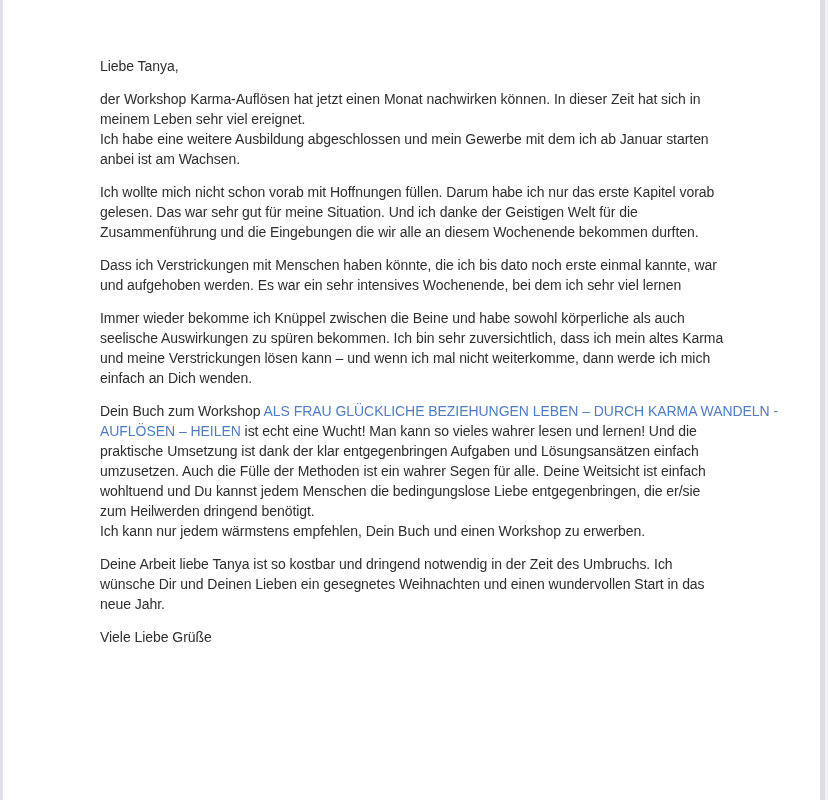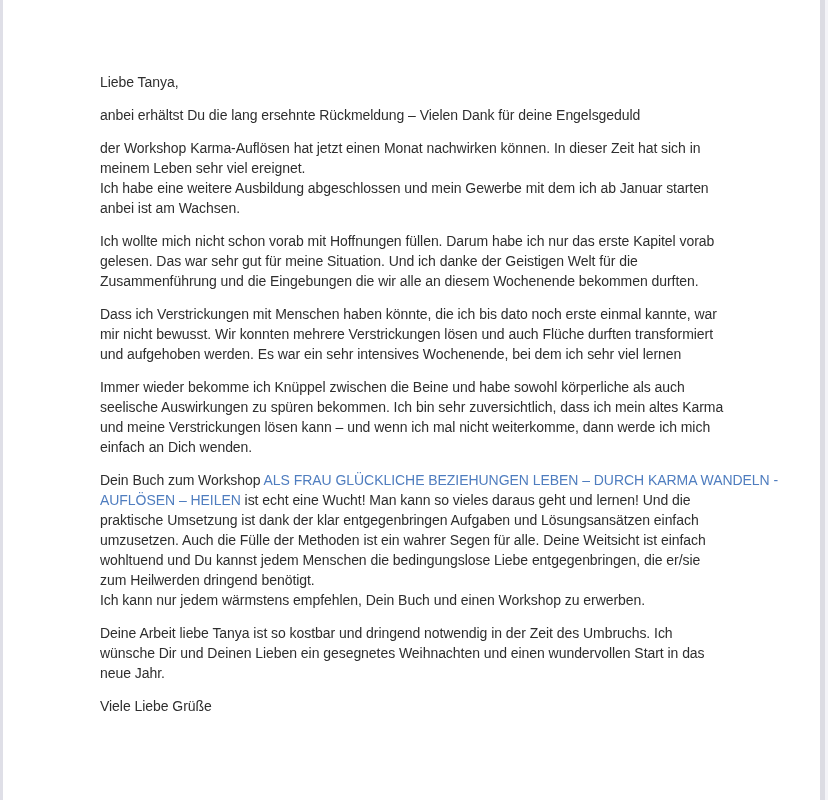--- a/index.html
+++ b/index.html
@@ -37,21 +37,21 @@
     top: 0;
     width: 3px;
     height: 800px;
     background: #f4f4f8;
   }
   .letter {
     position: absolute;
     left: 100px;
     top: 0;
     width: 690px;
-    padding-top: 72px;
+    padding-top: 56px;
     color: var(--text-color, #2e2e2e);
     font-size: 14px;
     line-height: 20px;
     letter-spacing: -0.05px;
   }
   .paragraph {
     margin: 0 0 13px 0;
   }
   .line {
     white-space: nowrap;
@@ -67,47 +67,43 @@
 <div class="page-edge-left"></div>
 <div class="page-edge-right"></div>
 <div class="page-edge-right-outer"></div>
 
 <div class="letter">
   <div>
       <div class="paragraph">
         <div class="line"><span>Liebe Tanya,</span></div>
       </div>
       <div class="paragraph">
-        <div class="line"><span>anbei erhältst Du die lang ersehnte Rückmeldung – Vielen Dank für deine Engelsgeduld</span></div>
-      </div>
-      <div class="paragraph">
         <div class="line"><span>der Workshop Karma-Auflösen hat jetzt einen Monat nachwirken können. In dieser Zeit hat sich in</span></div>
         <div class="line"><span>meinem Leben sehr viel ereignet.</span></div>
         <div class="line"><span>Ich habe eine weitere Ausbildung abgeschlossen und mein Gewerbe mit dem ich ab Januar starten</span></div>
         <div class="line"><span>anbei ist am Wachsen.</span></div>
       </div>
       <div class="paragraph">
         <div class="line"><span>Ich wollte mich nicht schon vorab mit Hoffnungen füllen. Darum habe ich nur das erste Kapitel vorab</span></div>
         <div class="line"><span>gelesen. Das war sehr gut für meine Situation. Und ich danke der Geistigen Welt für die</span></div>
         <div class="line"><span>Zusammenführung und die Eingebungen die wir alle an diesem Wochenende bekommen durften.</span></div>
       </div>
       <div class="paragraph">
         <div class="line"><span>Dass ich Verstrickungen mit Menschen haben könnte, die ich bis dato noch erste einmal kannte, war</span></div>
-        <div class="line"><span>mir nicht bewusst. Wir konnten mehrere Verstrickungen lösen und auch Flüche durften transformiert</span></div>
         <div class="line"><span>und aufgehoben werden. Es war ein sehr intensives Wochenende, bei dem ich sehr viel lernen</span></div>
       </div>
       <div class="paragraph">
         <div class="line"><span>Immer wieder bekomme ich Knüppel zwischen die Beine und habe sowohl körperliche als auch</span></div>
         <div class="line"><span>seelische Auswirkungen zu spüren bekommen. Ich bin sehr zuversichtlich, dass ich mein altes Karma</span></div>
         <div class="line"><span>und meine Verstrickungen lösen kann – und wenn ich mal nicht weiterkomme, dann werde ich mich</span></div>
         <div class="line"><span>einfach an Dich wenden.</span></div>
       </div>
       <div class="paragraph">
         <div class="line"><span>Dein Buch zum Workshop </span><span class="accent">ALS FRAU GLÜCKLICHE BEZIEHUNGEN LEBEN – DURCH KARMA WANDELN -</span></div>
-        <div class="line"><span class="accent">AUFLÖSEN – HEILEN</span><span> ist echt eine Wucht! Man kann so vieles daraus geht und lernen! Und die</span></div>
+        <div class="line"><span class="accent">AUFLÖSEN – HEILEN</span><span> ist echt eine Wucht! Man kann so vieles wahrer lesen und lernen! Und die</span></div>
         <div class="line"><span>praktische Umsetzung ist dank der klar entgegenbringen Aufgaben und Lösungsansätzen einfach</span></div>
         <div class="line"><span>umzusetzen. Auch die Fülle der Methoden ist ein wahrer Segen für alle. Deine Weitsicht ist einfach</span></div>
         <div class="line"><span>wohltuend und Du kannst jedem Menschen die bedingungslose Liebe entgegenbringen, die er/sie</span></div>
         <div class="line"><span>zum Heilwerden dringend benötigt.</span></div>
         <div class="line"><span>Ich kann nur jedem wärmstens empfehlen, Dein Buch und einen Workshop zu erwerben.</span></div>
       </div>
       <div class="paragraph">
         <div class="line"><span>Deine Arbeit liebe Tanya ist so kostbar und dringend notwendig in der Zeit des Umbruchs. Ich</span></div>
         <div class="line"><span>wünsche Dir und Deinen Lieben ein gesegnetes Weihnachten und einen wundervollen Start in das</span></div>
         <div class="line"><span>neue Jahr.</span></div>

